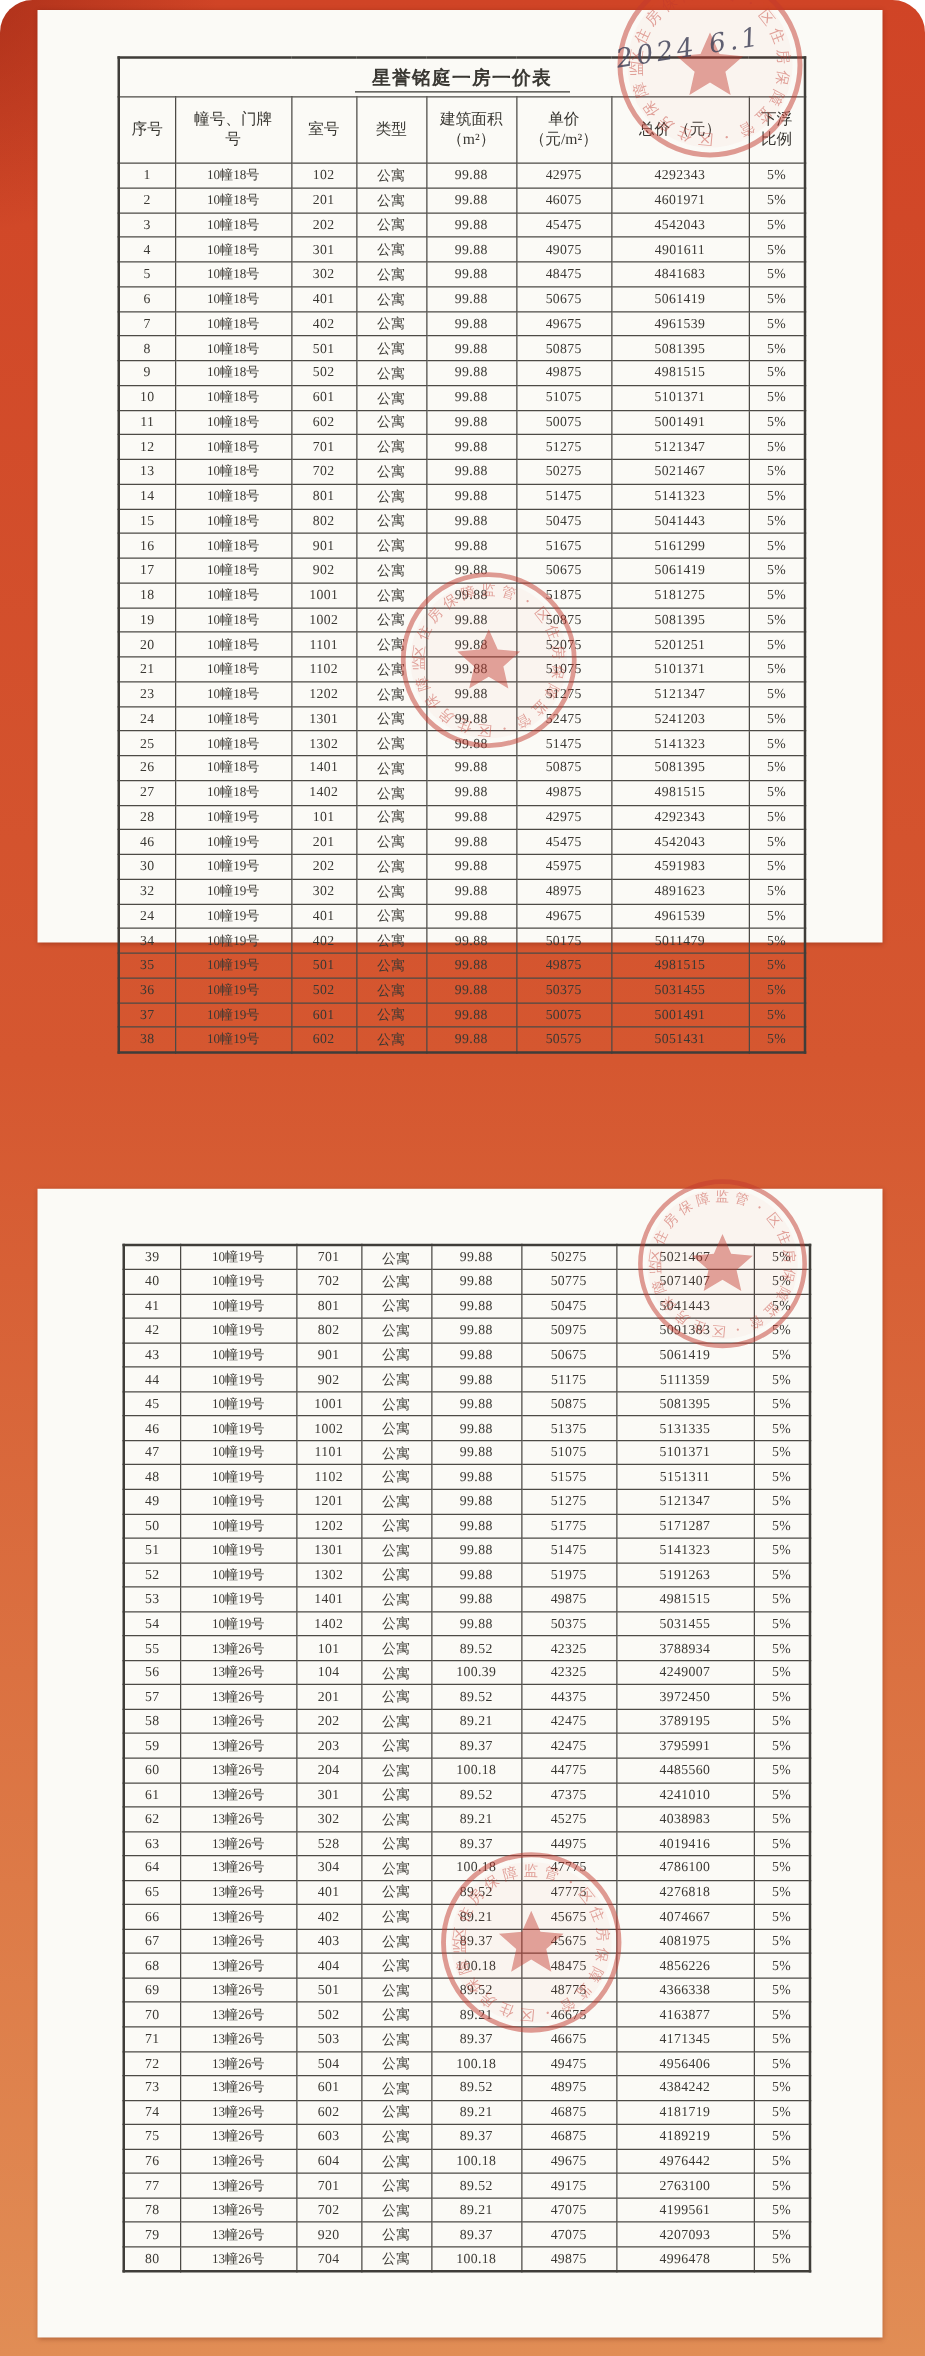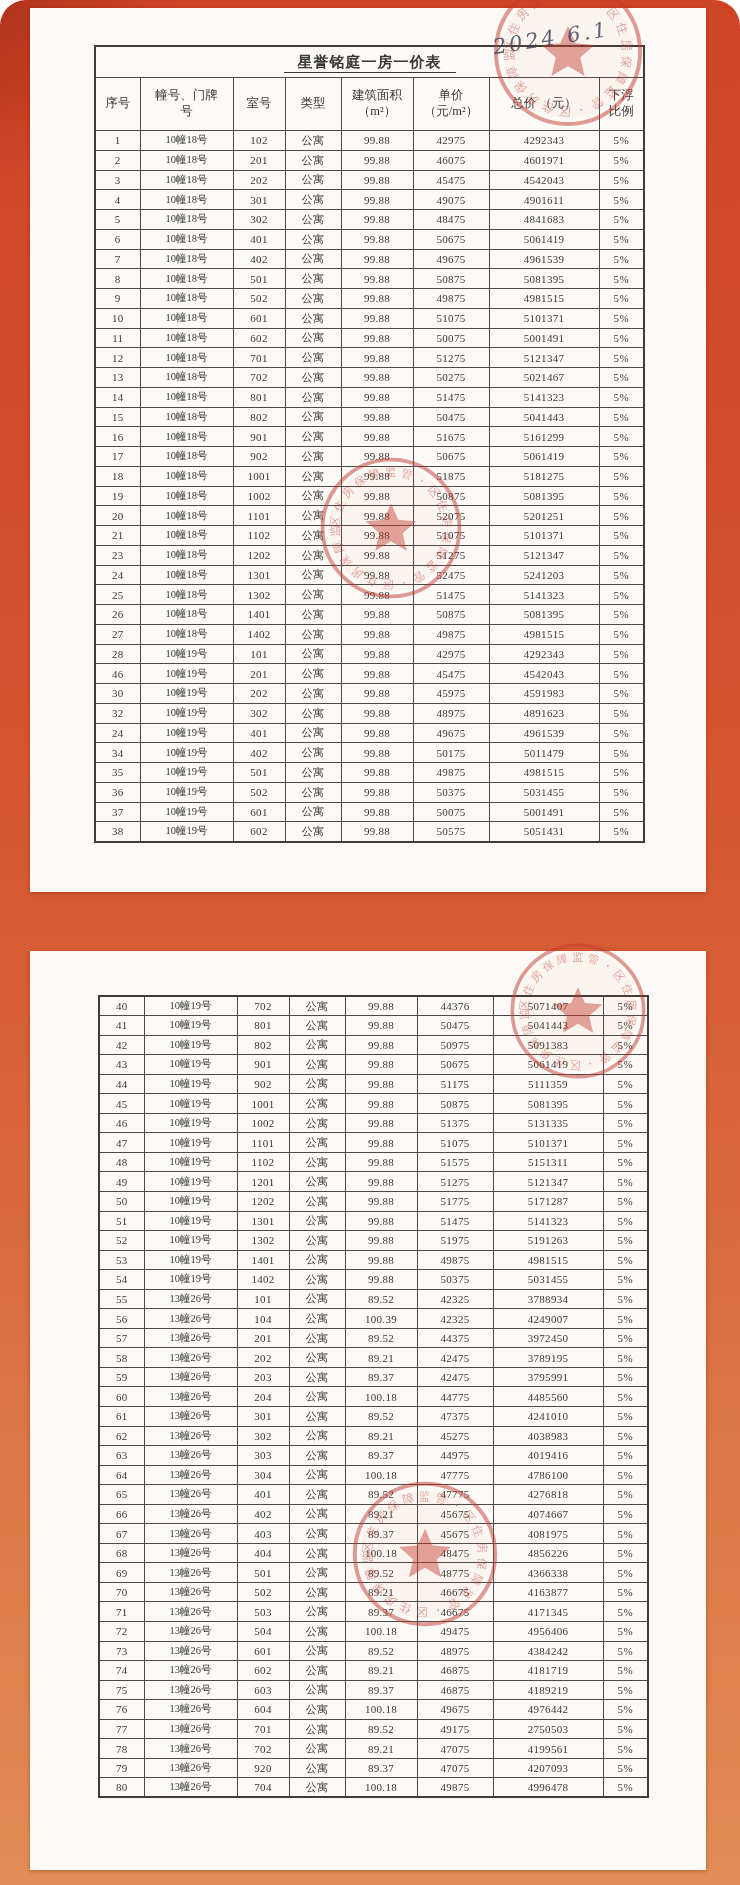--- a/index.html
+++ b/index.html
@@ -8,21 +8,21 @@
     border-radius:26px 26px 0 0;
     background:
       radial-gradient(circle at -4% -1%, rgba(140,30,15,.55) 0%, rgba(140,30,15,0) 10%),
       linear-gradient(180deg,#d04426 0%, #d55730 45%, #dd7a47 80%, #e18d55 100%);
     font-family:"Liberation Serif","DejaVu Serif",serif;
   }
   .page{
     position:absolute;left:30px;width:676px;background:#fbfaf6;
     box-shadow:0 1px 4px rgba(90,20,5,.35);
   }
-  .page1{top:8px;height:884px;}
+  .page1{top:8px;height:746px;}
   .page2{top:951px;height:919px;}
   table{border-collapse:collapse;table-layout:fixed;position:absolute;background:transparent;}
   .t1{left:64px;top:37px;width:549px;}
   .t2{left:68px;top:44px;width:549px;}
   col.c0{width:45px}col.c1{width:93px}col.c2{width:52px}col.c3{width:56px}
   col.c4{width:72px}col.c5{width:76px}col.c6{width:110px}col.c7{width:45px}
   th,td{
     border:1px solid #4c4a46;text-align:center;vertical-align:middle;
     color:#3a3833;padding:0;overflow:hidden;white-space:pre-line;
   }
@@ -451,26 +451,36 @@
           <col class="c1">
           <col class="c2">
           <col class="c3">
         <col class="c4">
           <col class="c5">
           <col class="c6">
           <col class="c7">
       </colgroup>
       <tbody>
           <tr>
+            <td>39</td>
+            <td>10幢19号</td>
+            <td>701</td>
+            <td>公寓</td>
+            <td>99.88</td>
+            <td>50275</td>
+            <td>5021467</td>
+            <td>5%</td>
+          </tr>
+          <tr>
             <td>40</td>
             <td>10幢19号</td>
             <td>702</td>
             <td>公寓</td>
             <td>99.88</td>
-            <td>44376</td>
+            <td>50775</td>
             <td>5071407</td>
             <td>5%</td>
           </tr>
           <tr>
             <td>41</td>
             <td>10幢19号</td>
             <td>801</td>
             <td>公寓</td>
             <td>99.88</td>
             <td>50475</td>
@@ -683,21 +693,21 @@
             <td>302</td>
             <td>公寓</td>
             <td>89.21</td>
             <td>45275</td>
             <td>4038983</td>
             <td>5%</td>
           </tr>
           <tr>
             <td>63</td>
             <td>13幢26号</td>
-            <td>303</td>
+            <td>528</td>
             <td>公寓</td>
             <td>89.37</td>
             <td>44975</td>
             <td>4019416</td>
             <td>5%</td>
           </tr>
           <tr>
             <td>64</td>
             <td>13幢26号</td>
             <td>304</td>
@@ -827,21 +837,21 @@
             <td>4976442</td>
             <td>5%</td>
           </tr>
           <tr>
             <td>77</td>
             <td>13幢26号</td>
             <td>701</td>
             <td>公寓</td>
             <td>89.52</td>
             <td>49175</td>
-            <td>2750503</td>
+            <td>2763100</td>
             <td>5%</td>
           </tr>
           <tr>
             <td>78</td>
             <td>13幢26号</td>
             <td>702</td>
             <td>公寓</td>
             <td>89.21</td>
             <td>47075</td>
             <td>4199561</td>

